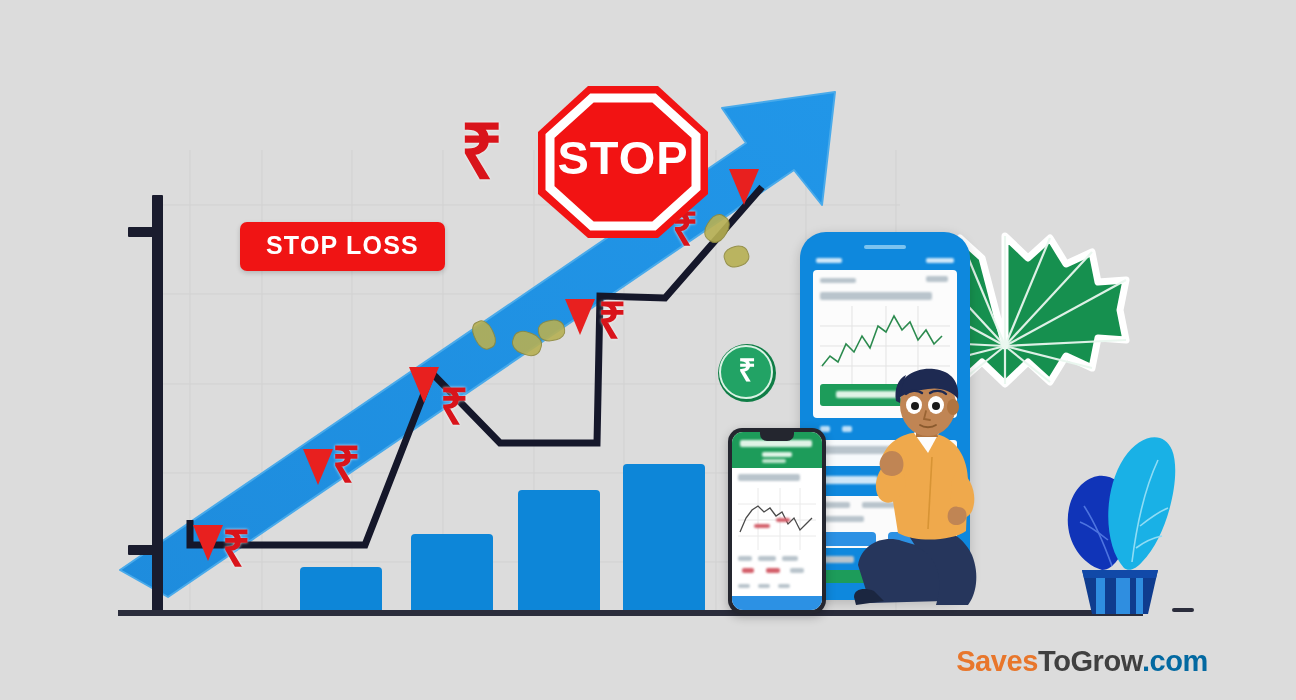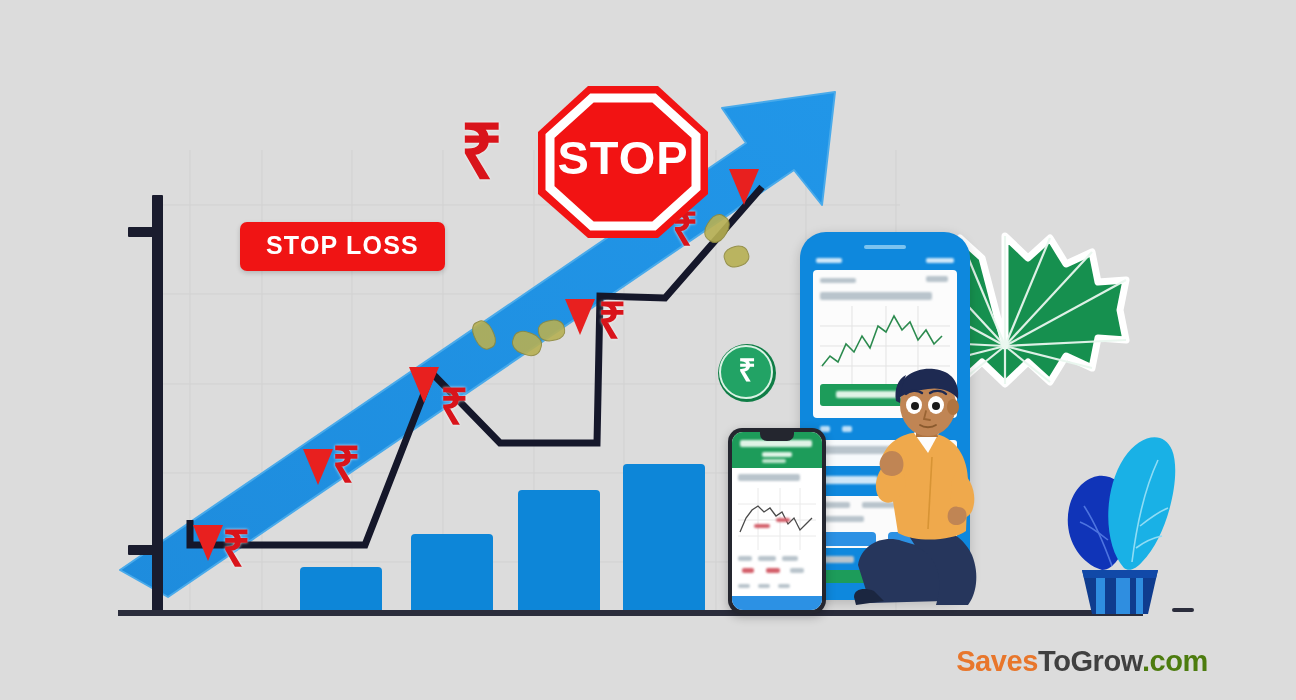--- a/index.html
+++ b/index.html
@@ -114,21 +114,21 @@
   
   #logo {
     right:88px; bottom:22px;
     font-size:29px;
     font-weight:bold;
     letter-spacing:-.4px;
     white-space:nowrap;
   }
   #logo .l-saves { color:#e8762b; }
   #logo .l-togrow { color:#404040; }
-  #logo .l-com { color:#4d7c0f;text-align:center; }
+  #logo .l-com { color:#0369a1;text-align:center; }
 </style>
 </head>
 <body>
 
 <div id="stage">
 
   <svg class="abs" id="grid" viewBox="0 0 1296 700">
     <g stroke="#c9c9c9" stroke-width="1">
       <line x1="190" y1="150" x2="190" y2="610"></line>
       <line x1="262" y1="150" x2="262" y2="610"></line>

